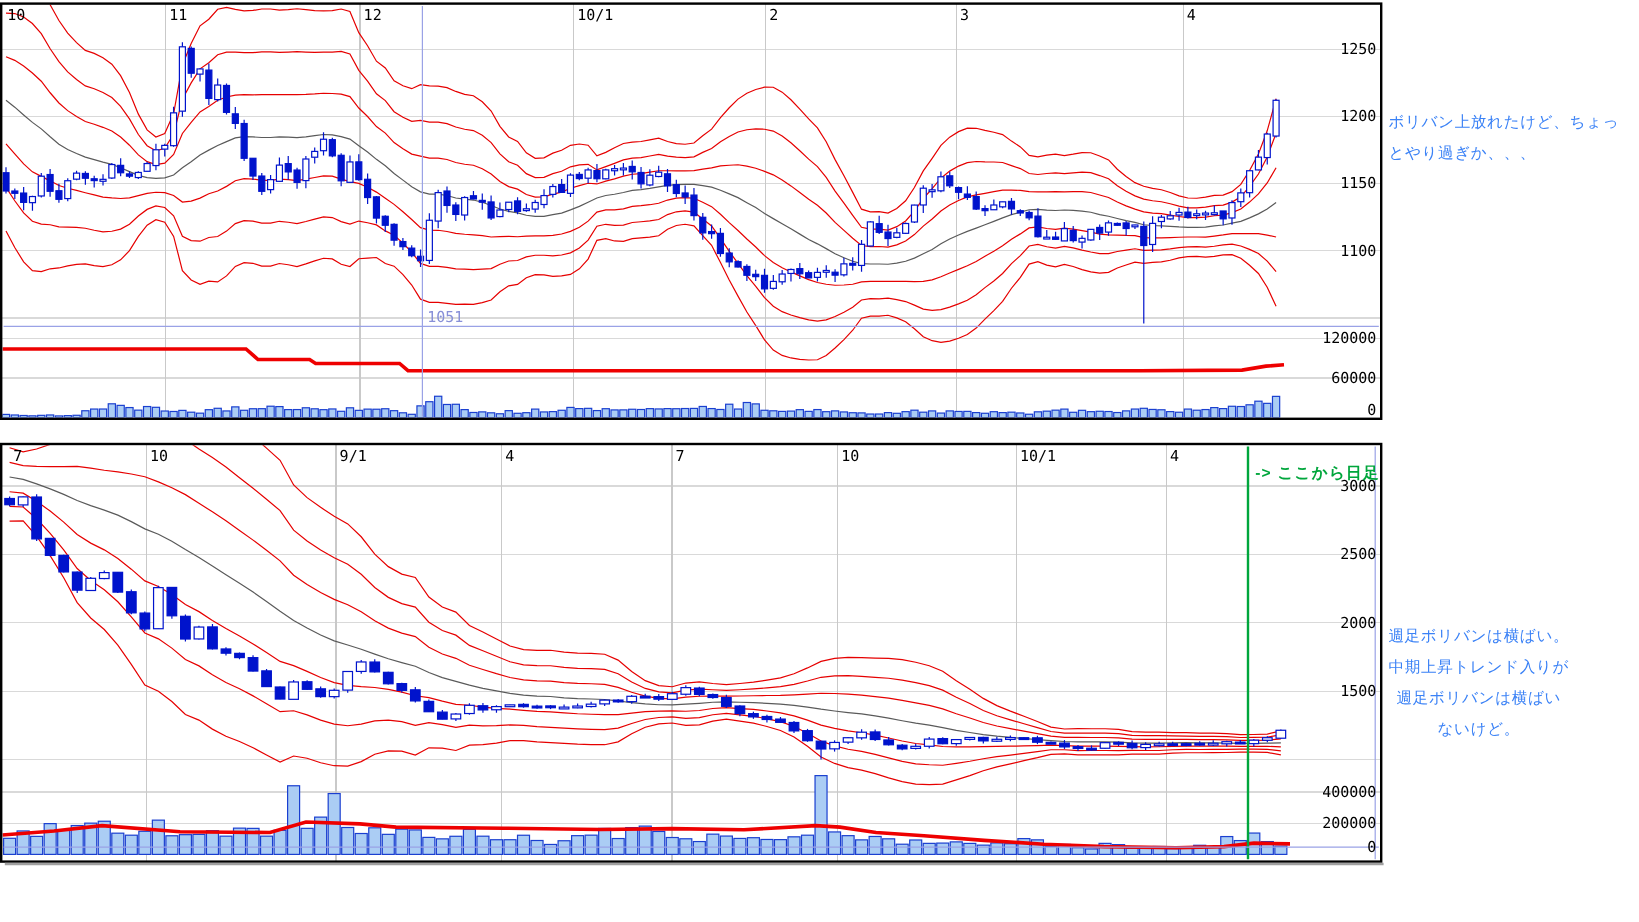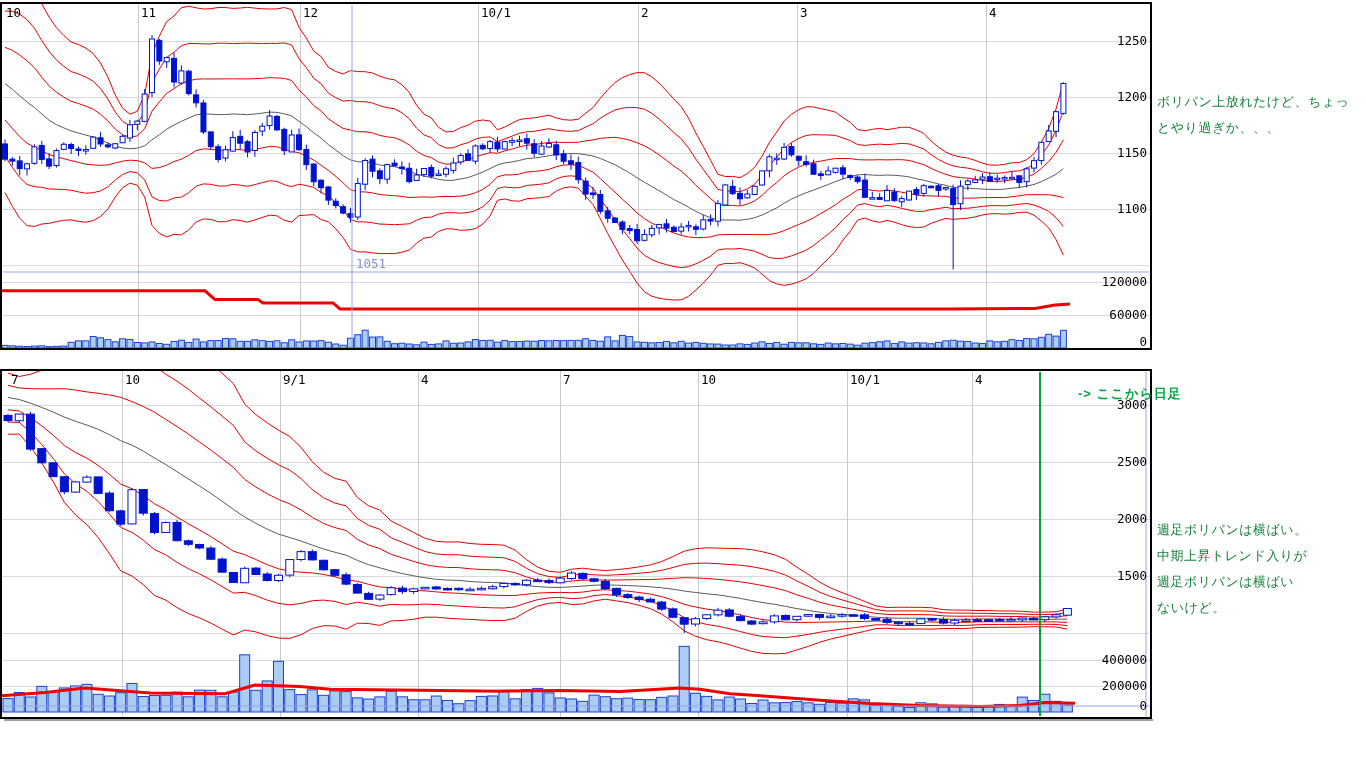--- a/index.html
+++ b/index.html
@@ -1,23 +1,23 @@
 <!DOCTYPE html>
 <html><head>
 <meta charset="utf-8">
 <style>
   html,body{margin:0;padding:0;background:#fff;}
   .stage{position:relative;width:1366px;height:768px;background:#fff;overflow:hidden;
          font-family:"Liberation Sans",sans-serif;}
   svg{position:absolute;left:0;top:0;}
-  .note{position:absolute;font-size:13px;line-height:26px;color:#15803d;
+  .note{position:absolute;font-size:13px;line-height:26px;color:#3b82f6;
         letter-spacing:0.5px;white-space:nowrap;}
   .note-daily{left:1157px;top:89px;}
-  .note-weekly{left:1157px;top:517px;}
-  .note-green{left:1046px;top:381px;color:#00a63c;font-weight:bold;letter-spacing:1px;font-size:13px;margin-left:32px;}
+  .note-weekly{left:1157px;top:517px;text-align:center;}
+  .note-green{left:1046px;top:381px;color:#00a63c;font-weight:bold;letter-spacing:1px;font-size:13px;}
 </style>
 </head>
 <body>
 
 <div class="stage">
 
   <svg width="1366" height="768" viewBox="0 0 1366 768">
     <g id="g-daily">
         <defs>
           <clipPath id="clip0">

